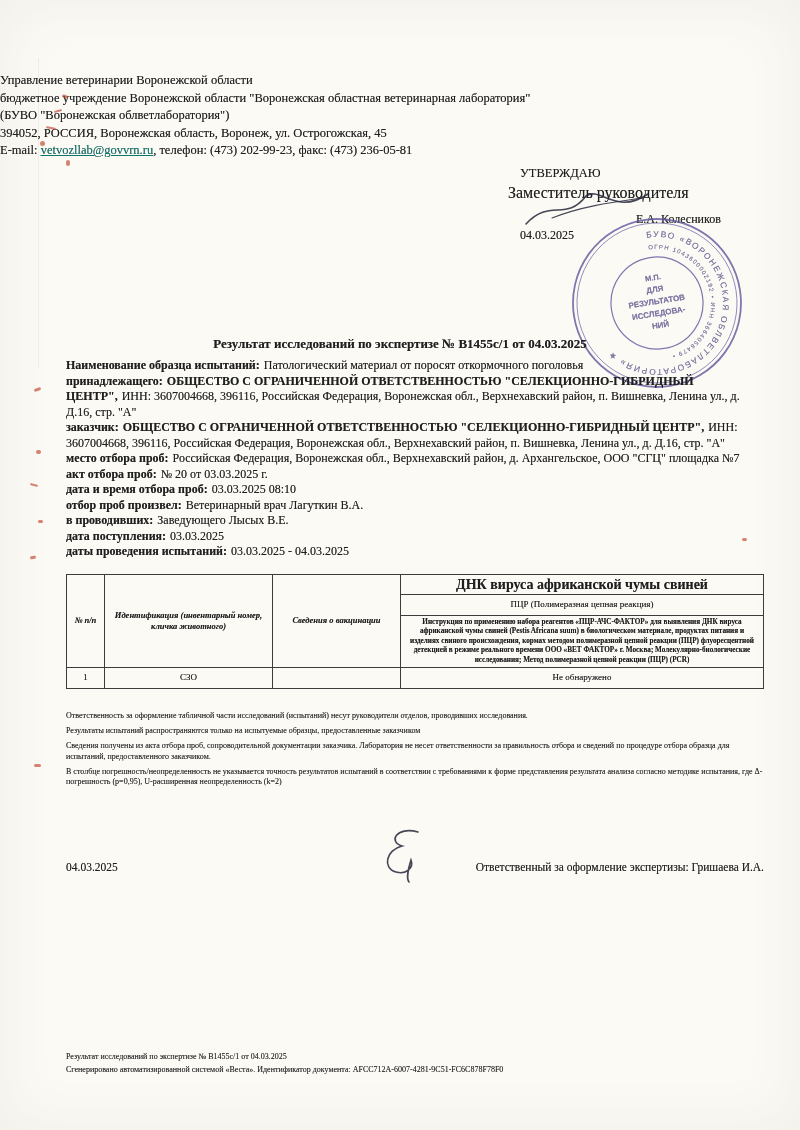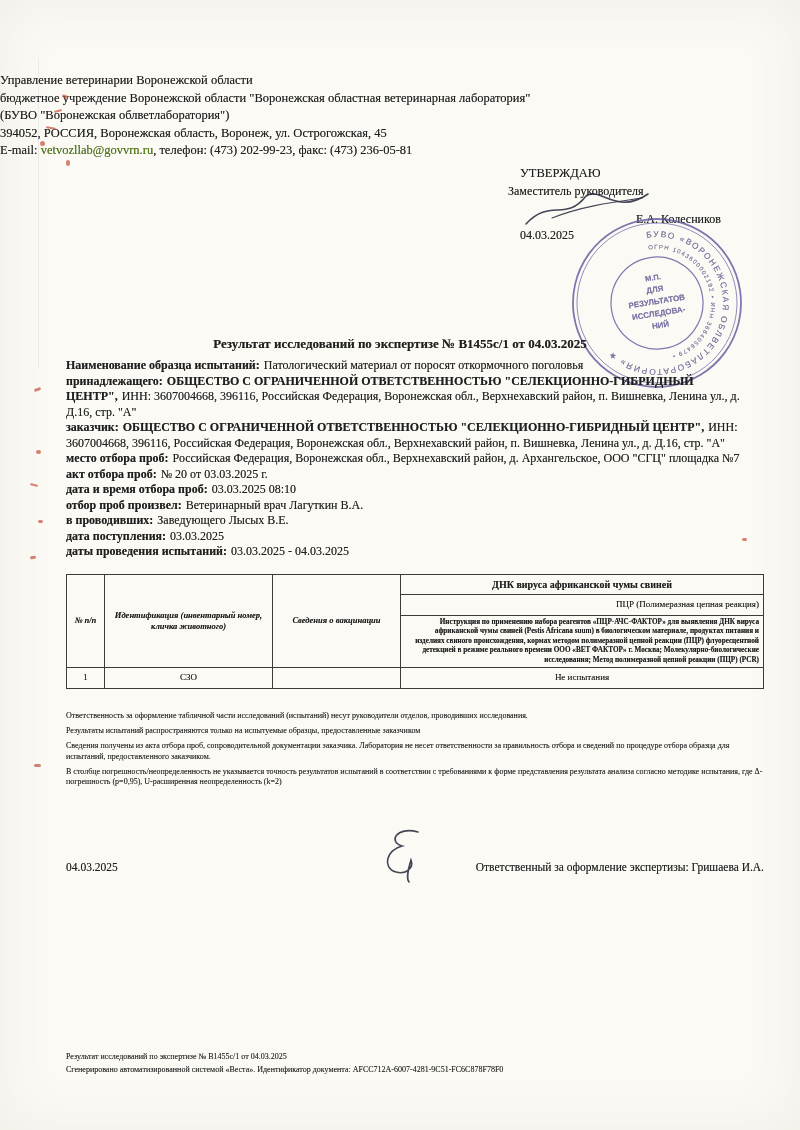--- a/index.html
+++ b/index.html
@@ -9,46 +9,46 @@
     margin:0 auto;
     background:#fbfaf5;
     box-shadow:inset 0 0 60px rgba(90,80,60,.07);
     font-family:"Liberation Serif","DejaVu Serif",serif;
     color:#1f1f1f;
     overflow:hidden;
     text-shadow:0 0 .35px rgba(40,40,40,.55);
   }
   
   .hdr{position:absolute;top:48px;left:0;right:0;text-align:left;font-size:12.5px;line-height:17.5px;margin-top:24px;}
-  .hdr .email{color:#4d7c0f;}
+  .hdr .email{color:#0f766e;text-decoration:underline;}
   
   .approve-title{position:absolute;left:520px;top:166px;font-size:12.5px;}
-  .approve-pos{position:absolute;left:508px;top:184px;font-size:12px;}
+  .approve-pos{position:absolute;left:508px;top:184px;font-size:16px;}
   .sig1{position:absolute;left:522px;top:188px;width:132px;height:44px;}
   .approve-name{position:absolute;left:636px;top:212px;font-size:12px;}
   .approve-date{position:absolute;left:520px;top:228px;font-size:12px;}
   
   .stamp{position:absolute;left:568px;top:214px;width:178px;height:178px;transform:rotate(-9deg);opacity:.82;}
   .stamp text{fill:#655a9e;font-family:"Liberation Sans",sans-serif;}
   .stamp circle{stroke:#655a9e;fill:none;}
   
   .doc-title{position:absolute;left:0;right:0;top:336px;text-align:center;font-weight:bold;font-size:13px;}
   
   .body{position:absolute;left:66px;top:358px;width:698px;font-size:12px;line-height:15.5px;}
   .field{margin:0;}
   .fl{font-weight:bold;margin-right:4px;}
   .fs{font-weight:bold;margin-right:4px;}
   .results-heading{font-weight:bold;margin-top:2px;}
   
   table.res{border-collapse:collapse;width:100%;margin-top:14px;border:1.5px solid #3c3c3c;}
   table.res td{border:1px solid #3c3c3c;padding:2px 4px;vertical-align:middle;}
   td.hc{font-size:8.5px;font-weight:bold;font-style:italic;text-align:center;line-height:11px;}
-  td.h1{font-size:10px;font-weight:bold;text-align:center;}
-  td.h2{font-size:9px;text-align:right;}
-  td.h3{font-size:7.2px;font-weight:bold;text-align:right;line-height:9.5px;padding:4px 6px;}
+  td.h1{font-size:14px;font-weight:bold;text-align:center;}
+  td.h2{font-size:9px;text-align:center;}
+  td.h3{font-size:7.2px;font-weight:bold;text-align:center;line-height:9.5px;padding:4px 6px;}
   tr.datarow td{font-size:9px;text-align:center;height:16px;}
   
   .notes{margin-top:22px;font-size:8px;line-height:10.5px;color:#2c2c2c;}
   .notes div{margin-bottom:4.5px;}
   
   .signoff{position:relative;margin-top:52px;height:44px;overflow:visible;}
   .signoff .sdate{position:absolute;left:0;bottom:8px;font-size:11.5px;}
   .signoff .sresp{position:absolute;right:0;bottom:8px;font-size:11.5px;}
   .sig2{position:absolute;left:312px;bottom:0;width:52px;height:58px;}
   
@@ -156,21 +156,21 @@
       <tr>
         <td class="h2">ПЦР (Полимеразная цепная реакция)</td>
       </tr>
       <tr>
         <td class="h3">Инструкция по применению набора реагентов «ПЦР-АЧС-ФАКТОР» для выявления ДНК вируса африканской чумы свиней (Pestis Africana suum) в биологическом материале, продуктах питания и изделиях свиного происхождения, кормах методом полимеразной цепной реакции (ПЦР) флуоресцентной детекцией в режиме реального времени ООО «ВЕТ ФАКТОР» г. Москва; Молекулярно-биологические исследования; Метод полимеразной цепной реакции (ПЦР) (PCR)</td>
       </tr>
       <tr class="datarow">
         <td>1</td>
         <td>СЗО</td>
         <td></td>
-        <td>Не испытания</td>
+        <td>Не обнаружено</td>
       </tr>
     </tbody>
       </table>
 
     <div class="notes">
       <div>Ответственность за оформление табличной части исследований (испытаний) несут руководители отделов, проводивших исследования.</div>
       <div>Результаты испытаний распространяются только на испытуемые образцы, предоставленные заказчиком</div>
       <div>Сведения получены из акта отбора проб, сопроводительной документации заказчика. Лаборатория не несет ответственности за правильность отбора и сведений по процедуре отбора образца для испытаний, предоставленного заказчиком.</div>
       <div>В столбце погрешность/неопределенность не указывается точность результатов испытаний в соответствии с требованиями к форме представления результата анализа согласно методике испытания, где Δ-погрешность (p=0,95), U-расширенная неопределенность (k=2)</div>
     </div>

